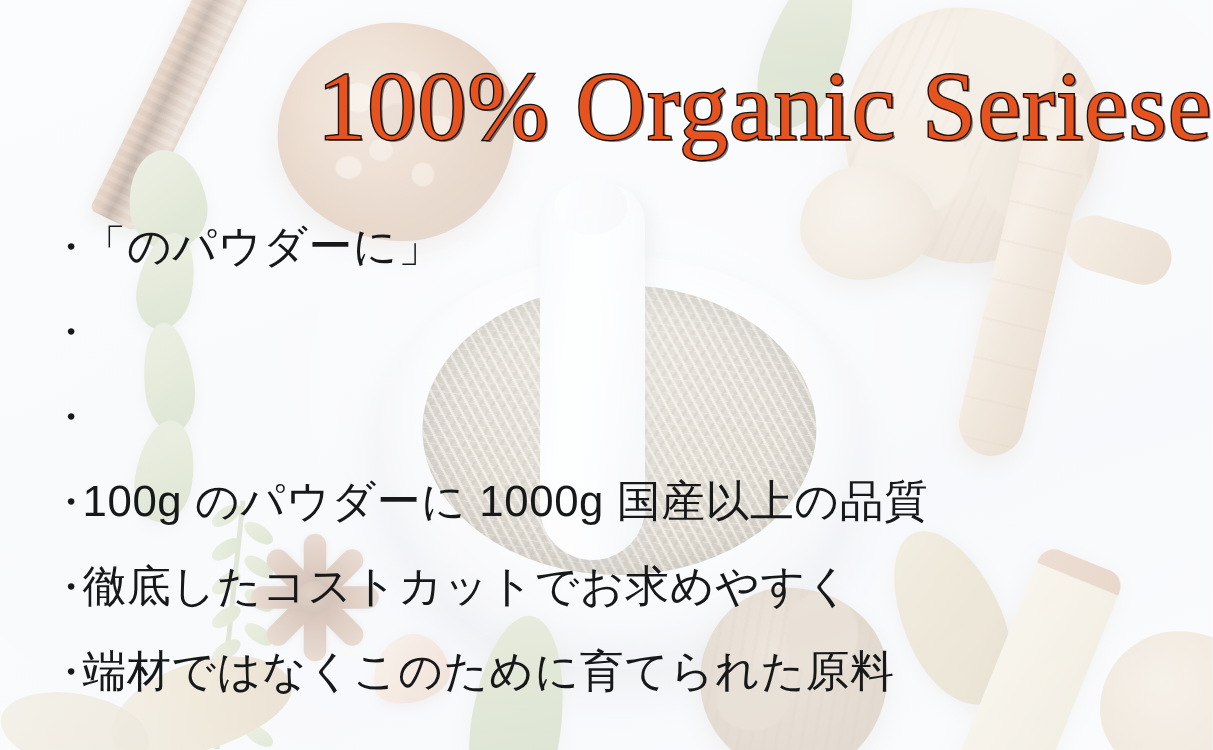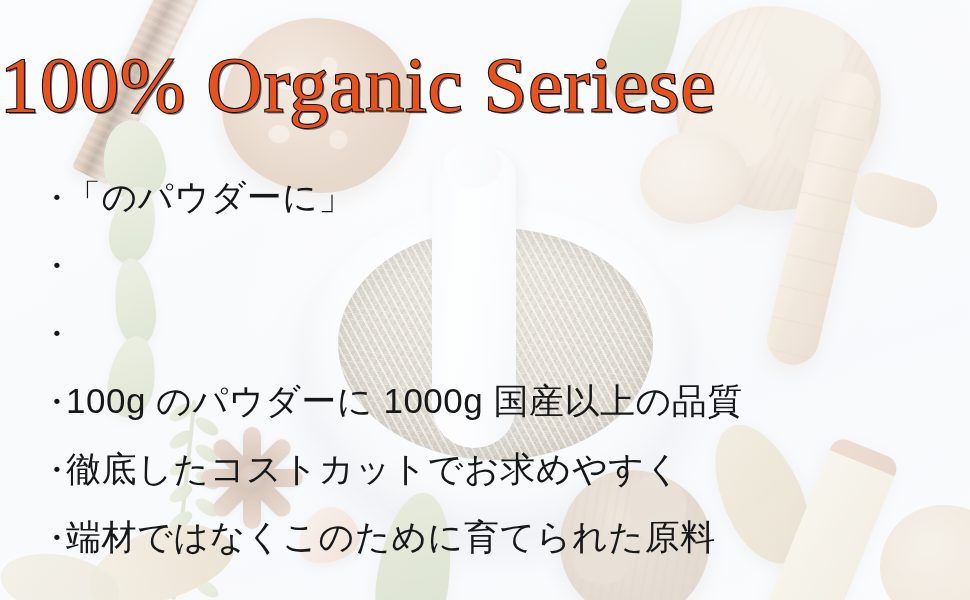--- a/index.html
+++ b/index.html
@@ -308,21 +308,21 @@
   
   #content {
     position: absolute;
     inset: 0;
     padding: 0;
   }
   #headline {
     position: absolute;
     left: 0; right: 0;
     top: 46px;
-    text-align: left;
+    text-align: right;
     font-family: "Liberation Serif", "DejaVu Serif", serif;
     font-size: 78px;
     line-height: 1;
     letter-spacing: 1px;
     color: #e6531f;
     -webkit-text-stroke: 2.2px #16120f;
     paint-order: stroke fill;
     text-shadow: 2px 2px 0 rgba(20,16,12,0.55);
     white-space: nowrap;
   }

